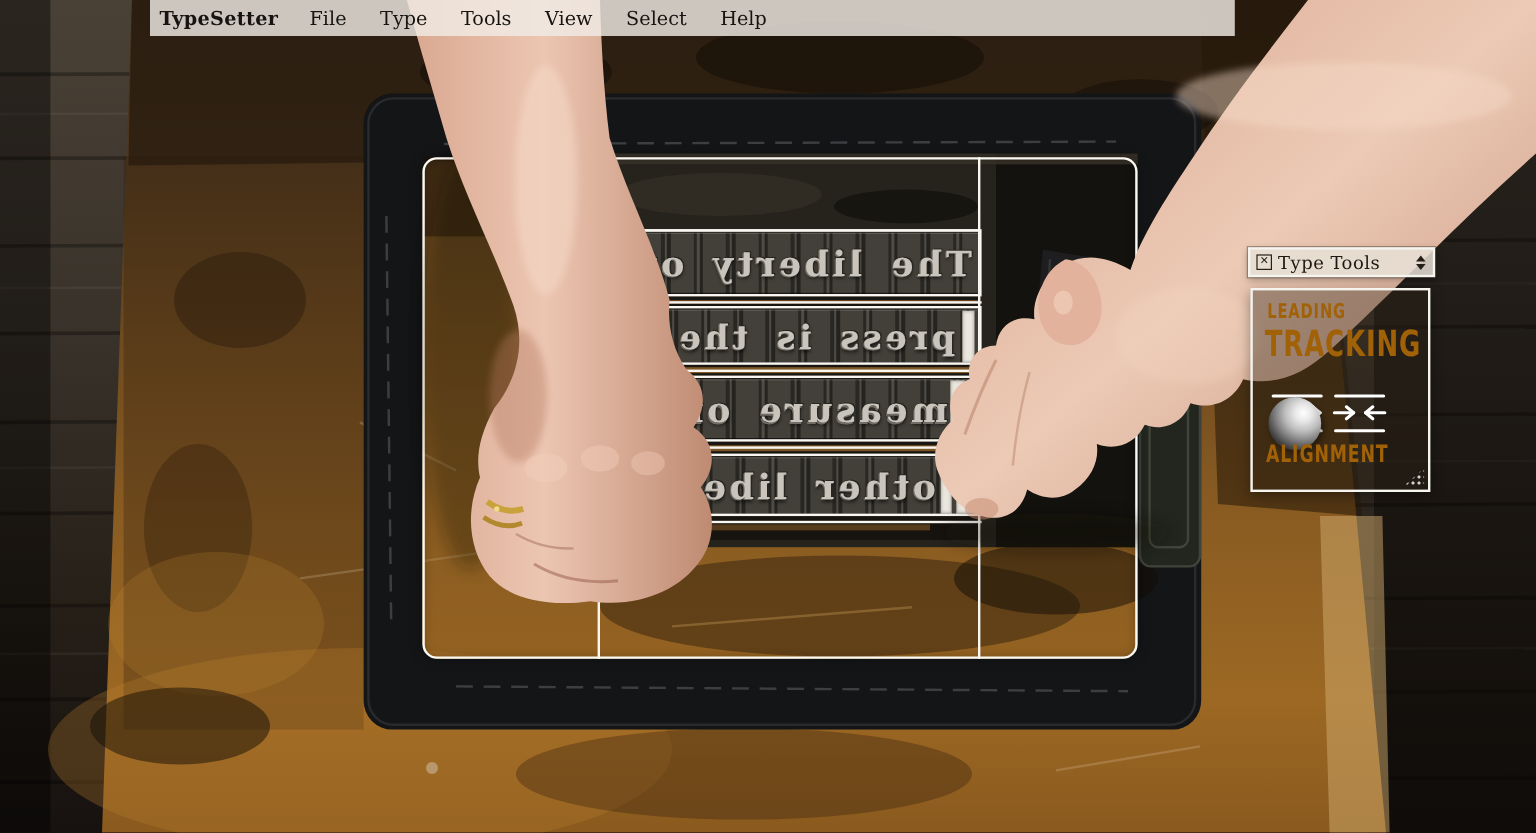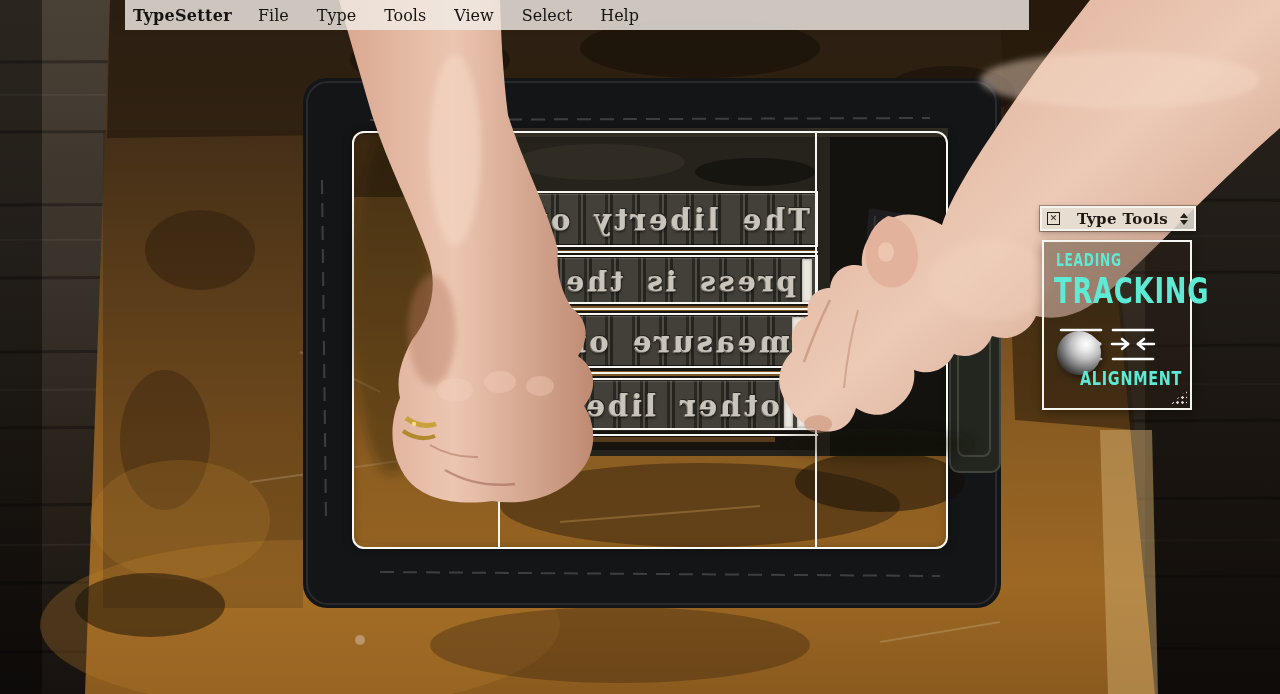--- a/index.html
+++ b/index.html
@@ -39,36 +39,36 @@
   #menubar .item{padding:2px 0;cursor:default;}
   #menubar .app{font-weight:bold;margin-right:26px;letter-spacing:.3px;}
   #menubar .mi{margin-right:28px;text-align:right;}
 
   
   #tt-header{left:1040px;top:206px;width:156px;height:25px;z-index:5;
     background:rgba(230,224,214,.85);border:2px solid #f6f4ee;
     outline:1px solid rgba(40,30,20,.35);
     display:flex;align-items:center;color:#1d1812;
     box-shadow:0 2px 6px rgba(0,0,0,.3);}
-  #tt-header .title{font-weight:bold;font-size:15px;letter-spacing:.4px;margin-left:17px;}
+  #tt-header .title{font-weight:normal;font-size:15px;letter-spacing:.4px;margin-left:5px;}
   .closebox{width:13px;height:13px;border:1.5px solid #241f19;margin-left:5px;
     display:flex;align-items:center;justify-content:center;font-size:9px;line-height:1;color:#241f19;}
   .chevrons{margin-left:auto;margin-right:6px;display:flex;flex-direction:column;gap:2px;align-items:center;}
   .chevrons .up{width:0;height:0;border-left:4px solid transparent;border-right:4px solid transparent;border-bottom:5px solid #241f19;}
   .chevrons .dn{width:0;height:0;border-left:4px solid transparent;border-right:4px solid transparent;border-top:5px solid #241f19;}
 
   #tt-body{left:1042px;top:240px;width:150px;height:170px;z-index:5;
     background:rgba(44,34,20,.38);border:2px solid #f6f4ee;
     box-shadow:0 3px 10px rgba(0,0,0,.35);}
-  .opt{position:absolute;color:#5eead4;font-family:"DejaVu Sans",sans-serif;font-weight:bold;
+  .opt{position:absolute;color:#a16207;font-family:"DejaVu Sans",sans-serif;font-weight:bold;
     white-space:nowrap;cursor:default;}
   .cond{display:inline-block;transform:scaleX(.72);transform-origin:left center;letter-spacing:1px;}
   #opt-leading{left:12px;top:8px;font-size:17px;}
-  #opt-tracking{left:10px;top:28px;font-size:36px;}
-  #opt-alignment{left:11px;top:124px;font-size:20px;margin-left:25px;}
+  #opt-tracking{left:10px;top:28px;font-size:30px;}
+  #opt-alignment{left:11px;top:124px;font-size:20px;}
   .ticon{position:absolute;}
   #trackball{position:absolute;left:13px;top:89px;width:44px;height:44px;border-radius:50%;
     background:radial-gradient(circle at 66% 30%, #fefefe 0%, #e9e9e9 16%, #bdbdbd 36%,
                #848484 54%, #404040 74%, #161616 94%);
     box-shadow:2px 3px 6px rgba(0,0,0,.45);}
   #grip{position:absolute;right:3px;bottom:3px;width:17px;height:15px;opacity:.85;
     background-image:radial-gradient(circle, rgba(255,255,255,.95) 1.1px, transparent 1.5px);
     background-size:5px 5px;clip-path:polygon(100% 0,100% 100%,0 100%);}
 </style>
 </head>

